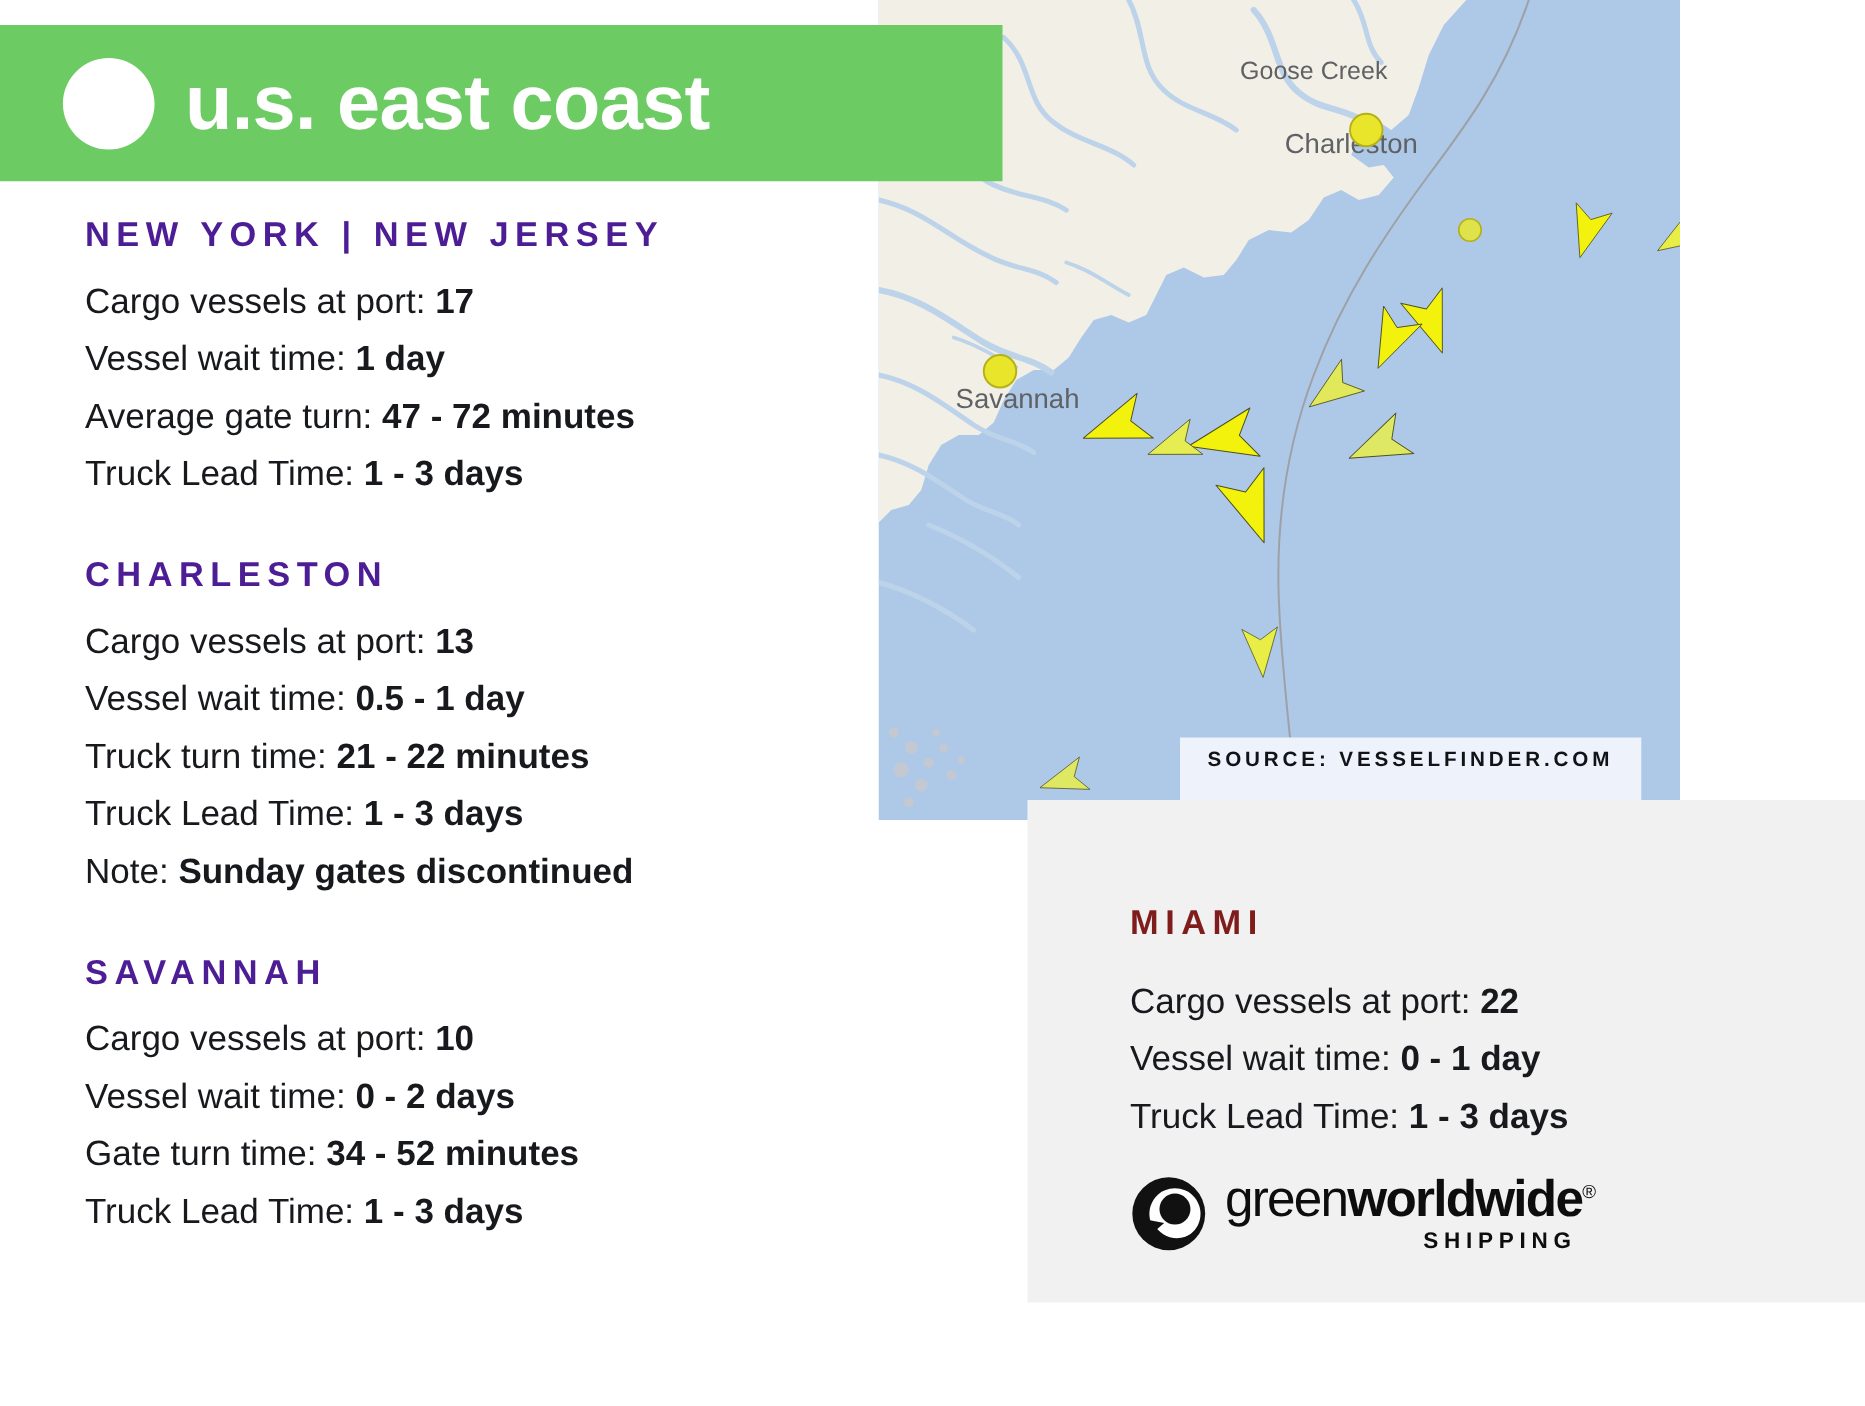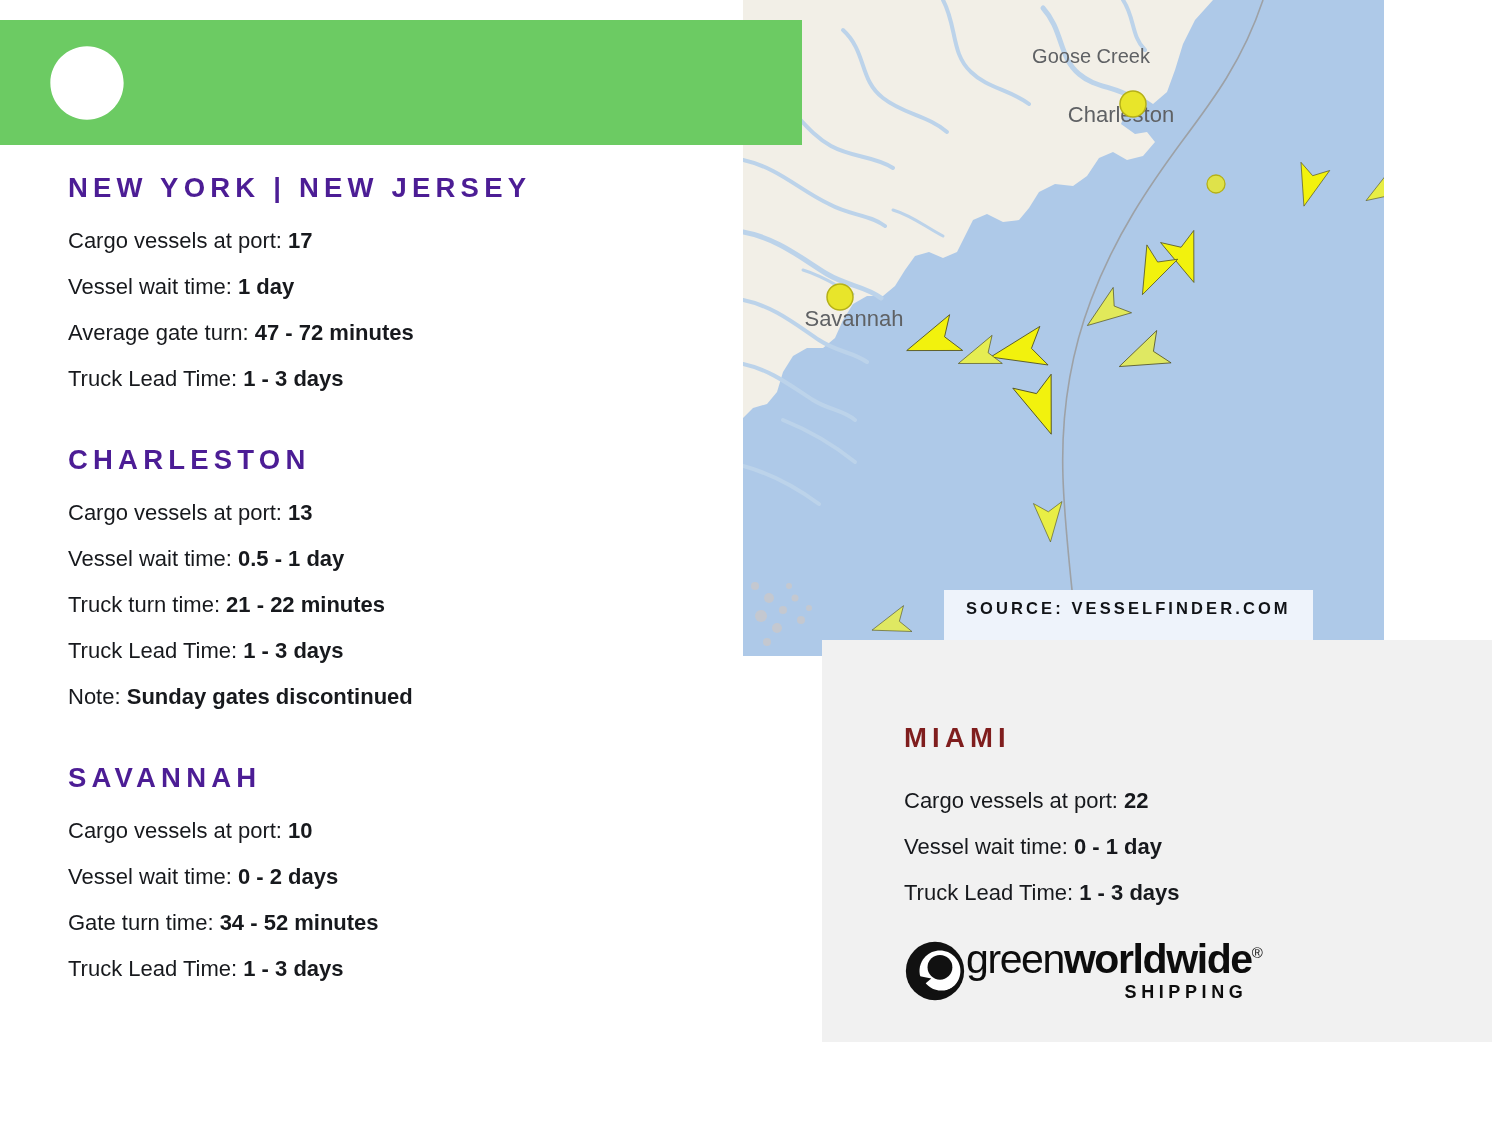--- a/index.html
+++ b/index.html
@@ -6,21 +6,21 @@
   html,body { width:1492px; height:1125px; }
   body {
     background:#ffffff;
     font-family:"Liberation Sans", sans-serif;
     position:relative;
     overflow:hidden;
   }
 
   
   #map-panel{
-    position:absolute; left:743px; top:0px; width:641px; height:656px;
+    position:absolute; left:703px; top:0px; width:641px; height:656px;
     background:#aec9e8; overflow:hidden;
   }
   #map-svg{ position:absolute; left:0; top:0; width:789px; height:656px; display:block; }
 
   
   #source-ribbon{
     position:absolute; left:944px; top:590px;
     background:#eef3fb; padding:9px 22px 26px 22px;
     z-index:6;
   }
@@ -47,21 +47,21 @@
     position:absolute; left:68px; top:172px; width:620px; z-index:9;
   }
   .port-block{ margin-bottom:42px; }
   .port-block:last-child{ margin-bottom:0; }
   .port-name{
     font-size:27.5px; font-weight:bold; letter-spacing:5.2px;
     color:#4c1d95; margin-bottom:14px;
     font-family:"Liberation Sans", sans-serif;
   }
   .port-stat{
-    font-size:22px; color:#17191d; line-height:46px;
+    font-size:28px; color:#17191d; line-height:46px;
     font-family:"Liberation Sans", sans-serif; white-space:nowrap;
   }
   .port-stat b{ font-weight:bold; }
 
   
   #miami-panel{
     position:absolute; left:822px; top:640px; width:670px; height:402px;
     background:#f1f1f1; z-index:10;
   }
   #miami-name{
@@ -71,21 +71,21 @@
   }
   #miami-stats{ position:absolute; left:82px; top:138px; }
   #miami-stats .port-stat{ line-height:46px; }
 
   
   #brand-lockup{
     position:absolute; left:82px; top:300px;
     display:flex; align-items:center;
   }
   #brand-mark{ width:62px; height:62px; flex:0 0 auto; }
-  #brand-words{ position:relative; }
+  #brand-words{ margin-left:14px; position:relative; }
   #brand-wordmark{
     font-size:41px; line-height:0.95; color:#0d0d0d;
     font-family:"Liberation Sans", sans-serif; letter-spacing:-1.4px;
     white-space:nowrap;
   }
   #brand-light{ font-weight:normal; }
   #brand-bold{ font-weight:bold; }
   #brand-reg{ font-size:15px; vertical-align:super; font-weight:normal; }
   #brand-sub{
     text-align:right; font-size:18px; font-weight:bold; letter-spacing:4.6px;
@@ -213,20 +213,21 @@
 </div>
 
 <div id="header-banner">
   <svg id="header-logo" viewBox="0 0 100 100">
     <path fill="#ffffff" d="M50,3 C75.9,3 97,24.1 97,50 C97,75.9 75.9,97 50,97 C24.1,97 3,75.9 3,50 C3,24.1 24.1,3 50,3 Z
                             M58,17 C76.2,17 91,31.8 91,50 C91,68.2 76.2,83 58,83 C39.8,83 25,68.2 25,50 C25,31.8 39.8,17 58,17 Z"></path>
     <circle cx="58" cy="44" r="20" fill="#ffffff"></circle>
     <path fill="#ffffff" d="M30,62 C40,82 64,88 82,74 L86,80 C66,96 36,90 24,66 Z"></path>
     <path fill="#ffffff" d="M24,58 L44,62 L28,76 Z"></path>
   </svg>
+  <div id="header-title">u.s. east coast</div>
 </div>
 
 <div id="ports-column">
 
   <div class="port-block">
     <div class="port-name">NEW YORK | NEW JERSEY</div>
     <div class="port-stat"><span>Cargo vessels at port: </span><b>17</b></div>
     <div class="port-stat"><span>Vessel wait time: </span><b>1 day</b></div>
     <div class="port-stat"><span>Average gate turn: </span><b>47 - 72 minutes</b></div>
     <div class="port-stat"><span>Truck Lead Time: </span><b>1 - 3 days</b></div>

